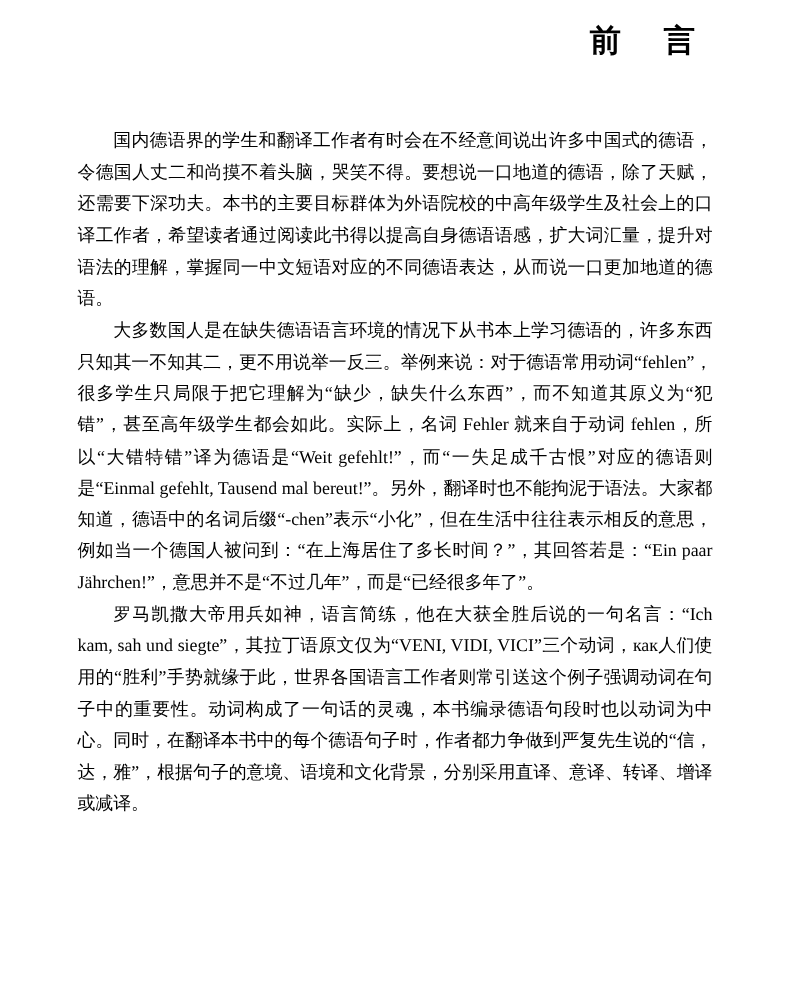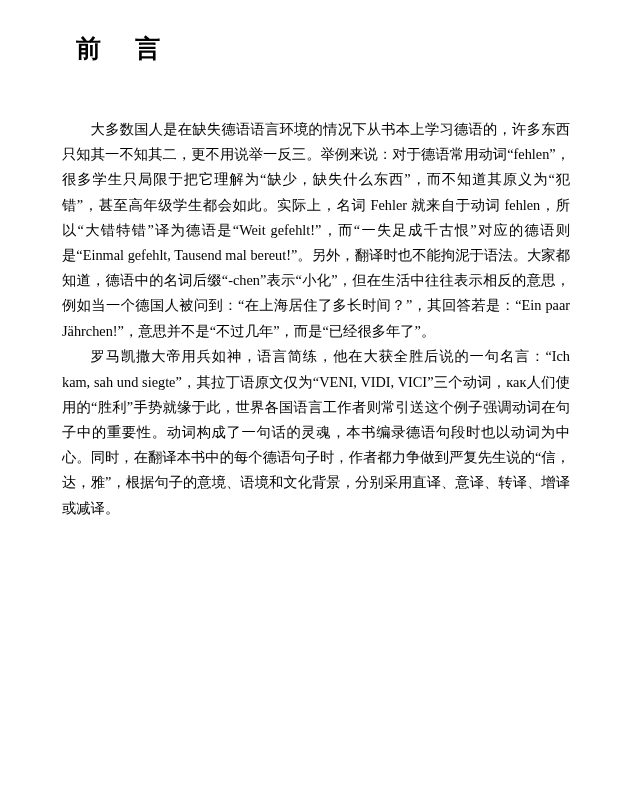--- a/index.html
+++ b/index.html
@@ -15,42 +15,43 @@
     overflow: hidden;
   }
   .page {
     position: relative;
     width: 632px;
     height: 791px;
     box-sizing: border-box;
     padding: 0 62px;
   }
   .title {
-    text-align: left;
+    text-align: right;
     font-family: "Liberation Serif", "DejaVu Serif", serif;
     font-size: 25px;
     font-weight: bold;
     letter-spacing: 14px;
-    padding-top: 32px;
+    padding-top: 16px;
     padding-left: 14px;
     margin: 0 0 52px 0;
   }
   .body-text p {
     margin: 0 0 0.5px 0;
     font-size: 14.3px;
     line-height: 25.2px;
     text-align: justify;
     text-justify: inter-ideograph;
     text-indent: 2em;
     word-break: break-word;
   }
 </style>
 </head>
 <body>
 
 <div class="page">
   <h1 class="title">前 言</h1>
   <div class="body-text">
+    <p>国内德语界的学生和翻译工作者有时会在不经意间说出许多中国式的德语，令德国人丈二和尚摸不着头脑，哭笑不得。要想说一口地道的德语，除了天赋，还需要下深功夫。本书的主要目标群体为外语院校的中高年级学生及社会上的口译工作者，希望读者通过阅读此书得以提高自身德语语感，扩大词汇量，提升对语法的理解，掌握同一中文短语对应的不同德语表达，从而说一口更加地道的德语。</p>
     <p>大多数国人是在缺失德语语言环境的情况下从书本上学习德语的，许多东西只知其一不知其二，更不用说举一反三。举例来说：对于德语常用动词“fehlen”，很多学生只局限于把它理解为“缺少，缺失什么东西”，而不知道其原义为“犯错”，甚至高年级学生都会如此。实际上，名词 Fehler 就来自于动词 fehlen，所以“大错特错”译为德语是“Weit gefehlt!”，而“一失足成千古恨”对应的德语则是“Einmal gefehlt, Tausend mal bereut!”。另外，翻译时也不能拘泥于语法。大家都知道，德语中的名词后缀“-chen”表示“小化”，但在生活中往往表示相反的意思，例如当一个德国人被问到：“在上海居住了多长时间？”，其回答若是：“Ein paar Jährchen!”，意思并不是“不过几年”，而是“已经很多年了”。</p>
     <p>罗马凯撒大帝用兵如神，语言简练，他在大获全胜后说的一句名言：“Ich kam, sah und siegte”，其拉丁语原文仅为“VENI, VIDI, VICI”三个动词，как人们使用的“胜利”手势就缘于此，世界各国语言工作者则常引送这个例子强调动词在句子中的重要性。动词构成了一句话的灵魂，本书编录德语句段时也以动词为中心。同时，在翻译本书中的每个德语句子时，作者都力争做到严复先生说的“信，达，雅”，根据句子的意境、语境和文化背景，分别采用直译、意译、转译、增译或减译。</p>
 
   </div>
 </div>
 
 </body></html>

